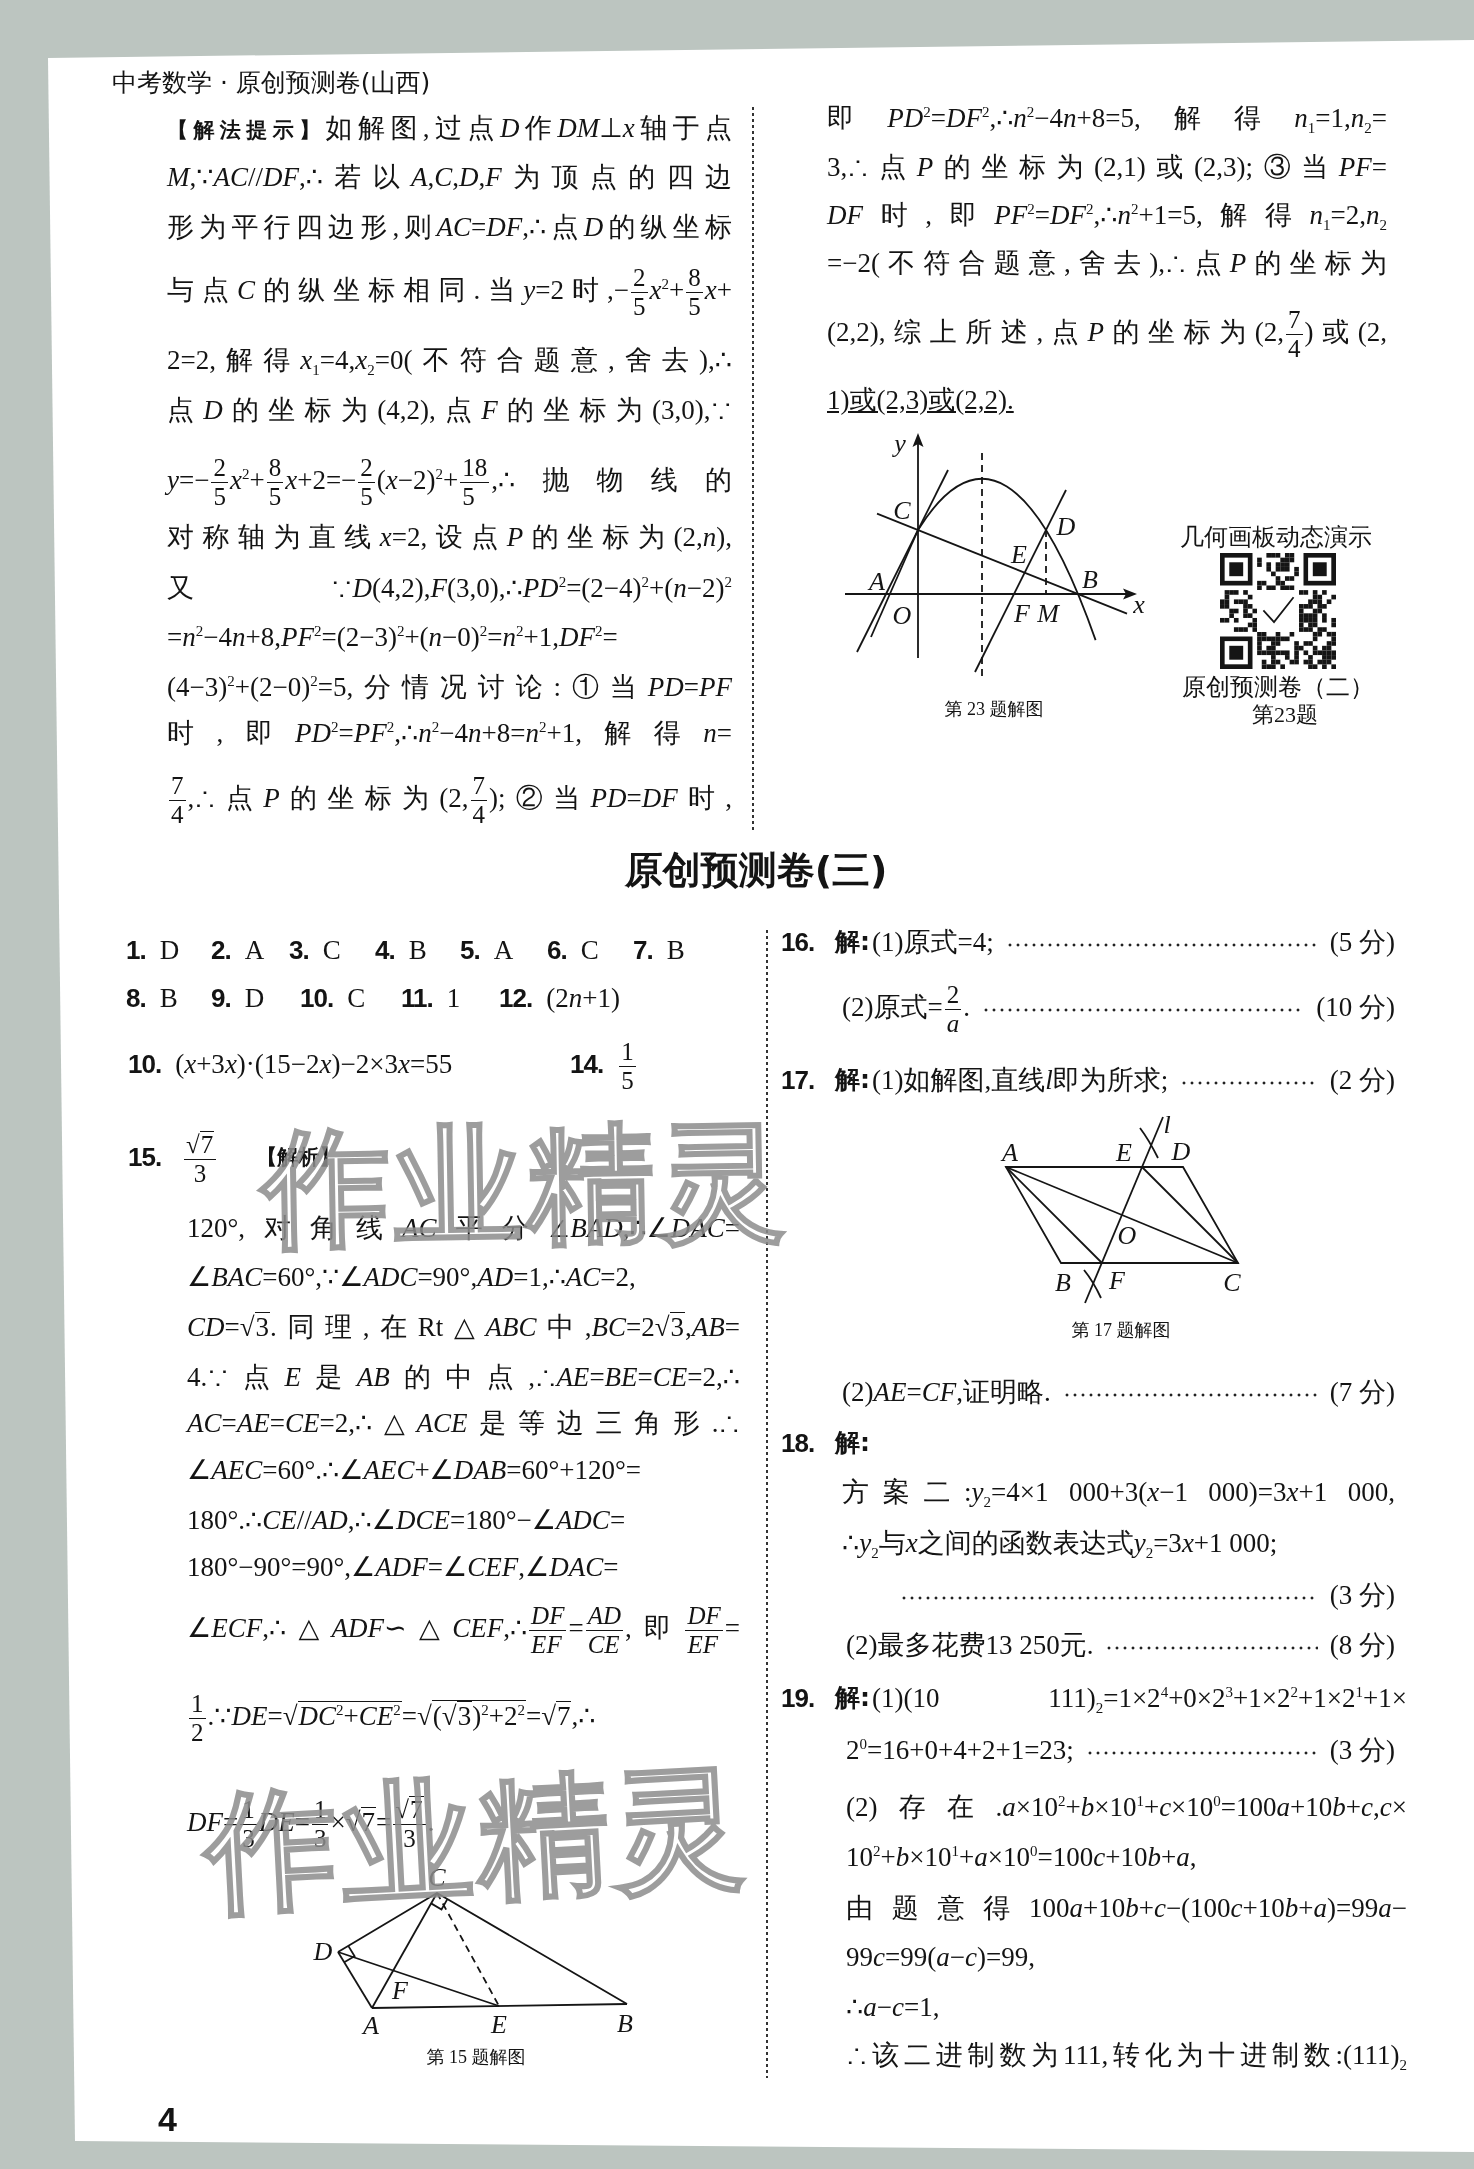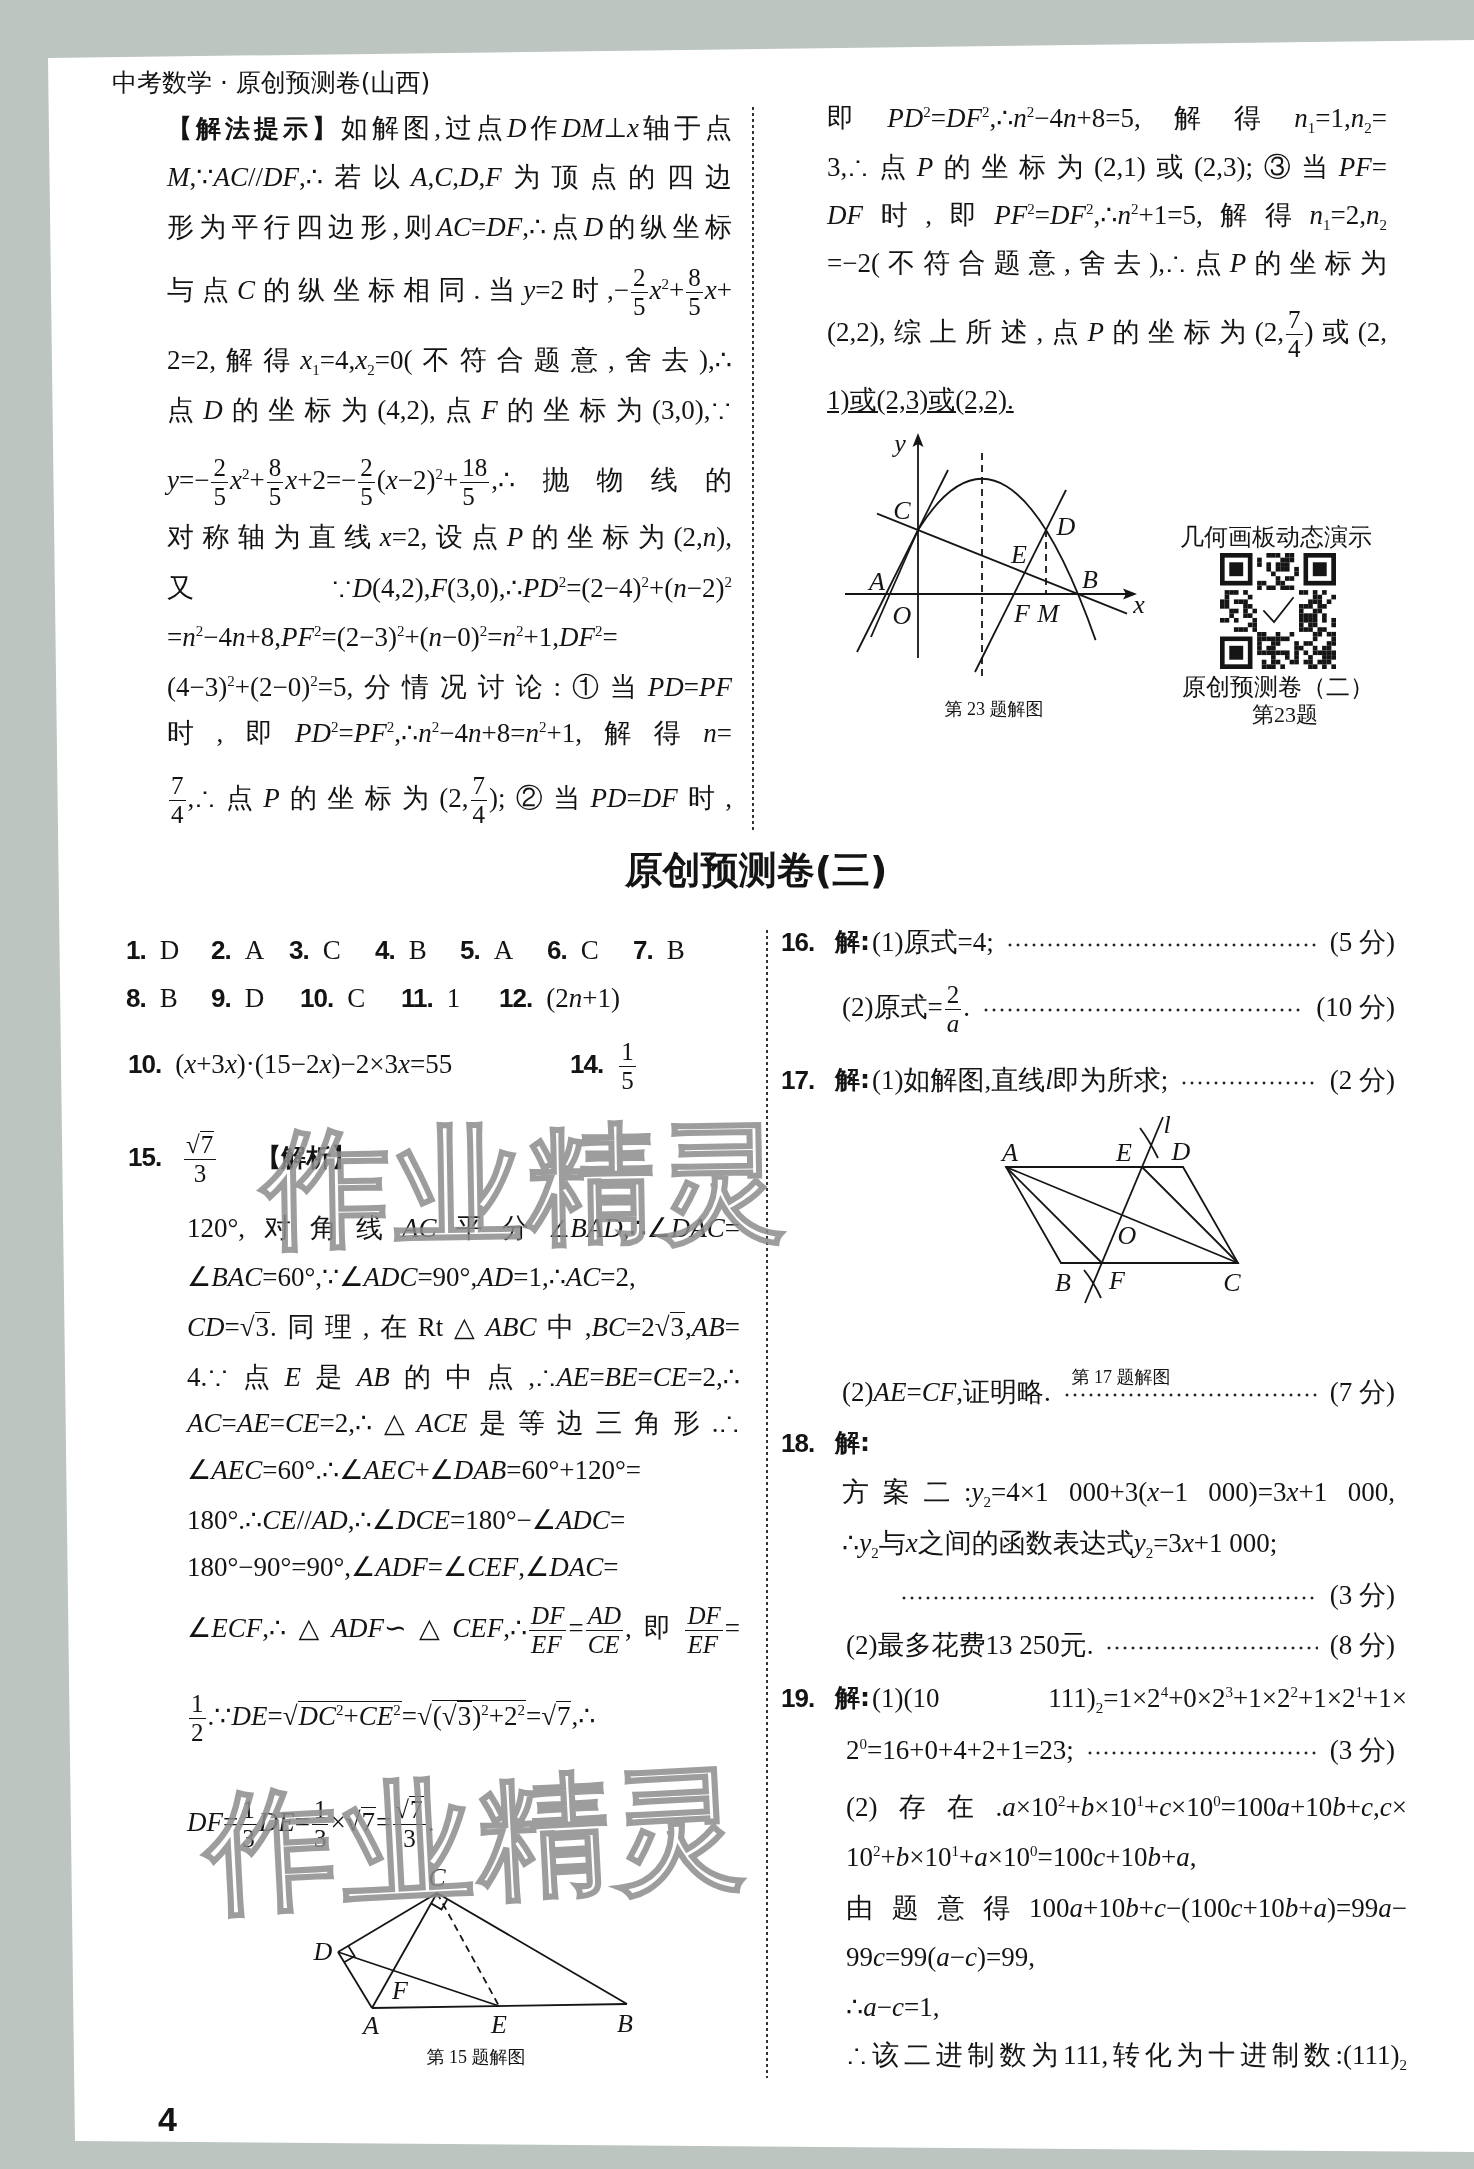--- a/index.html
+++ b/index.html
@@ -9,21 +9,21 @@
   .figs{position:absolute;left:0;top:0;z-index:1;}
   .figs line,.figs path,.figs polyline,.figs polygon.stroke{stroke:#151515;stroke-width:1.8;fill:none;}
   .figs .arrow{fill:#151515;stroke:none;}
   .figs .dash{stroke-dasharray:7 5;}
   .figs text.lbl{font-family:"Liberation Serif",serif;font-style:italic;font-size:26px;fill:#151515;}
   .ln{position:absolute;z-index:2;height:40px;line-height:40px;font-size:27px;white-space:nowrap;}
   .jl{text-align:justify;text-align-last:justify;}
   .fx{display:flex;align-items:center;}
   .fx .grow{flex:1;min-width:0;display:block;}
   .var{font-style:italic;font-family:"Liberation Serif",serif;}
-  .hd{font-family:Liberation Sans, sans-serif;font-weight:bold;font-size:25px;}
+  .hd{font-family:Liberation Sans, sans-serif;font-weight:bold;font-size:21px;}
   .qnum{font-family:"Liberation Sans",sans-serif;font-weight:bold;font-size:26px;letter-spacing:-1px;}
   .lead{font-family:"DejaVu Sans",sans-serif;font-weight:bold;font-size:25px;margin-right:2px;}
   sup,sub{font-size:15px;line-height:0;}
   .frac{display:inline-flex;flex-direction:column;vertical-align:middle;text-align:center;
         font-size:25px;line-height:28px;margin:-11px 2px;}
   .frac .num{border-bottom:1.5px solid #151515;padding:0 2px;}
   .frac .den{padding:0 2px;}
   .sqrt{white-space:nowrap;}
   .sqrt .rad{border-top:1.5px solid #151515;line-height:1.05;display:inline-block;padding:0 1px;}
   .leader{flex:1;height:6px;align-self:center;margin:6px 12px 0 12px;
@@ -451,21 +451,21 @@
   <span class="score">(10 分)</span>
 </div>
 
 <div class="ln fx" style="left:781px;top:1060px;width:614px">
   <span class="qnum w54">17.</span>
   <span class="lead">解:</span>
   <span>(1)如解图,直线<span class="var">l</span>即为所求;</span>
   <span class="leader"></span>
   <span class="score">(2 分)</span>
 </div>
-<div class="caption" style="left:1121px;top:1315px;margin-top:47px;">第 17 题解图</div>
+<div class="caption" style="left:1121px;top:1315px;">第 17 题解图</div>
 <div class="ln fx" style="left:842px;top:1372px;width:553px">
   <span>(2)<span class="var">AE</span>=<span class="var">CF</span>,证明略.</span>
   <span class="leader"></span>
   <span class="score">(7 分)</span>
 </div>
 
 <div class="ln fx" style="left:781px;top:1423px;width:614px">
   <span class="qnum w54">18.</span>
   <span class="lead">解:</span>
 </div>

